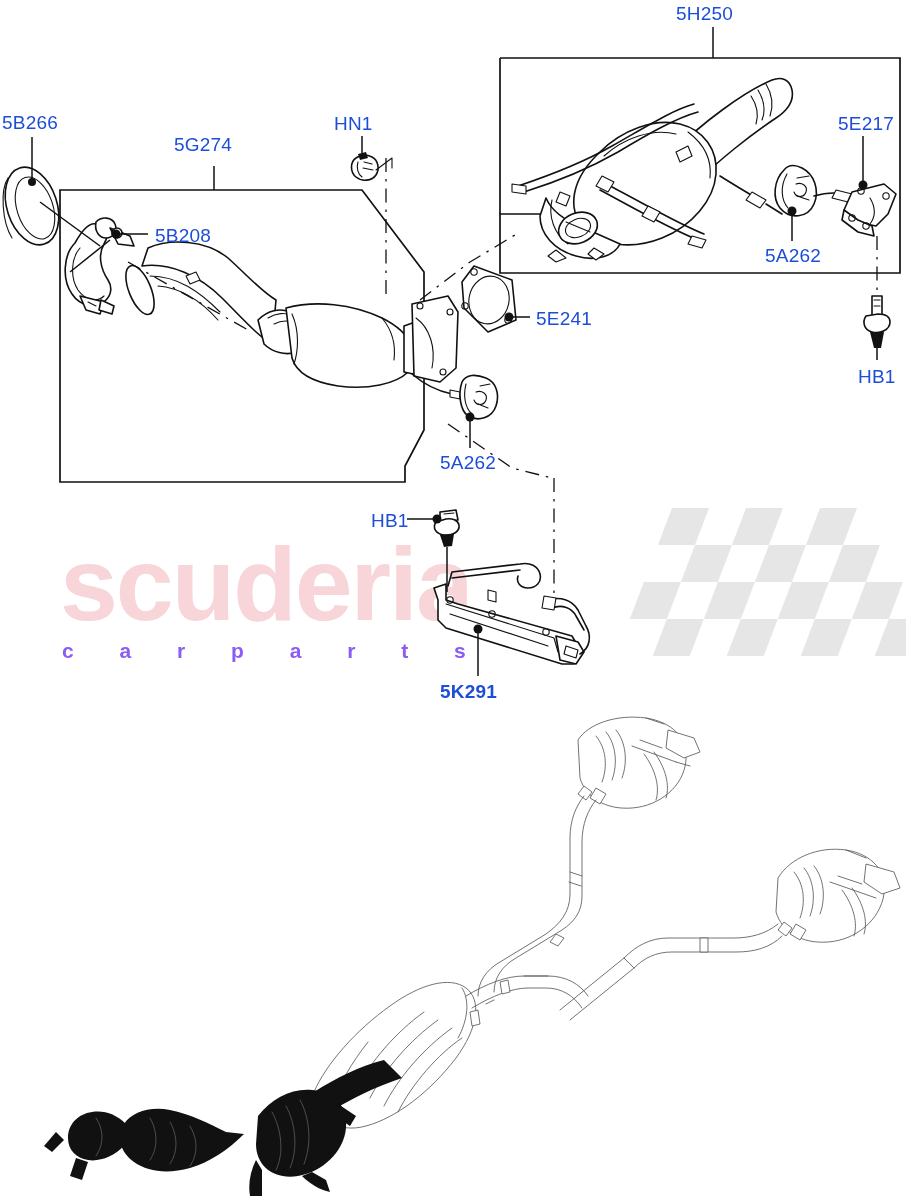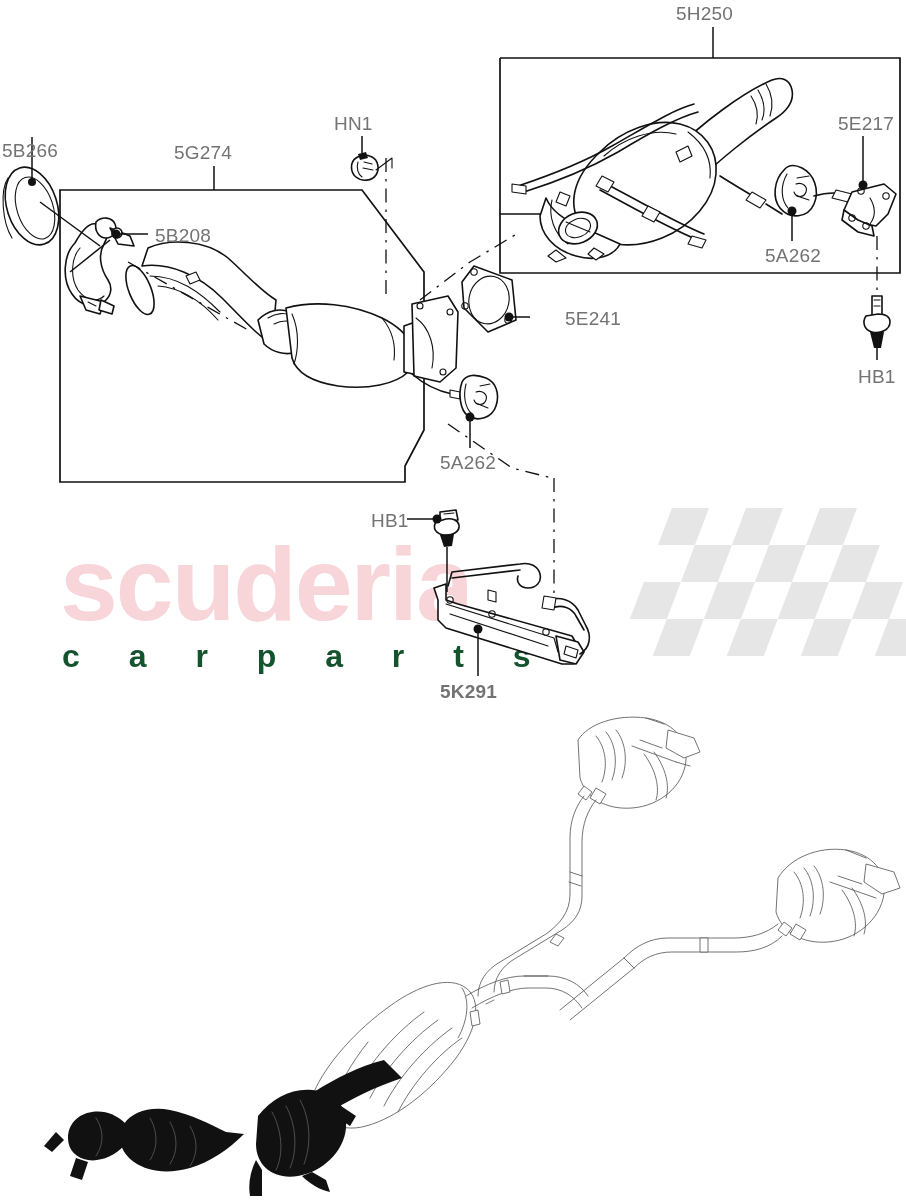--- a/index.html
+++ b/index.html
@@ -5,21 +5,21 @@
 <style>
   html,body{margin:0;padding:0;background:#ffffff;}
   body{
     font-family:"Liberation Sans", sans-serif;
     width:906px;height:1200px;overflow:hidden;position:relative;
   }
   #diagram{position:relative;width:906px;height:1200px;background:#fff;}
   #svgroot{position:absolute;left:0;top:0;width:906px;height:1200px;}
   .lbl{
     position:absolute;
-    color:#737373;
+    color:#1d4ed8;
     font-size:19px;
     font-family:"Liberation Sans", sans-serif;
     letter-spacing:0.2px;
     white-space:nowrap;
     user-select:none;
   }
   .wm-text{
     position:absolute;
     font-family:"Liberation Sans", sans-serif;
     user-select:none;
@@ -28,22 +28,22 @@
   #wm-scuderia{
     left:60px;top:532px;
     font-size:104px;
     font-weight:bold;
     color:#f7d5d9;
     letter-spacing:-2px;
     line-height:1;
   }
   #wm-carparts{
     left:62px;top:640px;
-    font-size:32px;
-    color:#14532d;
+    font-size:21px;
+    color:#8b5cf6;
     letter-spacing:20px;
     font-weight:bold;
     line-height:1;
   }
   #wm-flag{
     position:absolute;left:600px;top:508px;width:310px;height:195px;
     pointer-events:none;
   }
 </style>
 </head>
@@ -444,26 +444,26 @@
         <path class="thin" stroke="#ffffff" d="M286,1106 C296,1124 298,1150 290,1168"></path>
         <path class="thin" stroke="#ffffff" d="M300,1100 C310,1118 312,1144 304,1164"></path>
         <path class="thin" stroke="#ffffff" d="M150,1118 C158,1132 158,1148 150,1160"></path>
         <path class="thin" stroke="#ffffff" d="M170,1122 C178,1136 178,1152 170,1164"></path>
         <path class="thin" stroke="#ffffff" d="M190,1126 C198,1140 198,1154 190,1166"></path>
         <path class="thin" stroke="#ffffff" d="M96,1118 C104,1130 104,1144 96,1156"></path>
       </g>
     </g>
   </svg>
 
-  <div class="lbl" style="left:2px;top:112px;margin-top:28px;">5B266</div>
-  <div class="lbl" style="left:174px;top:142px;">5G274</div>
+  <div class="lbl" style="left:2px;top:112px;">5B266</div>
+  <div class="lbl" style="left:174px;top:134px;">5G274</div>
   <div class="lbl" style="left:334px;top:113px;">HN1</div>
   <div class="lbl" style="left:155px;top:225px;">5B208</div>
   <div class="lbl" style="left:676px;top:3px;">5H250</div>
   <div class="lbl" style="left:838px;top:113px;">5E217</div>
   <div class="lbl" style="left:765px;top:245px;">5A262</div>
-  <div class="lbl" style="left:565px;top:308px;">5E241</div>
+  <div class="lbl" style="left:536px;top:308px;">5E241</div>
   <div class="lbl" style="left:858px;top:366px;">HB1</div>
   <div class="lbl" style="left:440px;top:452px;">5A262</div>
   <div class="lbl" style="left:371px;top:510px;">HB1</div>
   <div class="lbl" style="left:440px;top:681px;font-weight:bold;">5K291</div>
 
 </div>
 
 </body></html>

